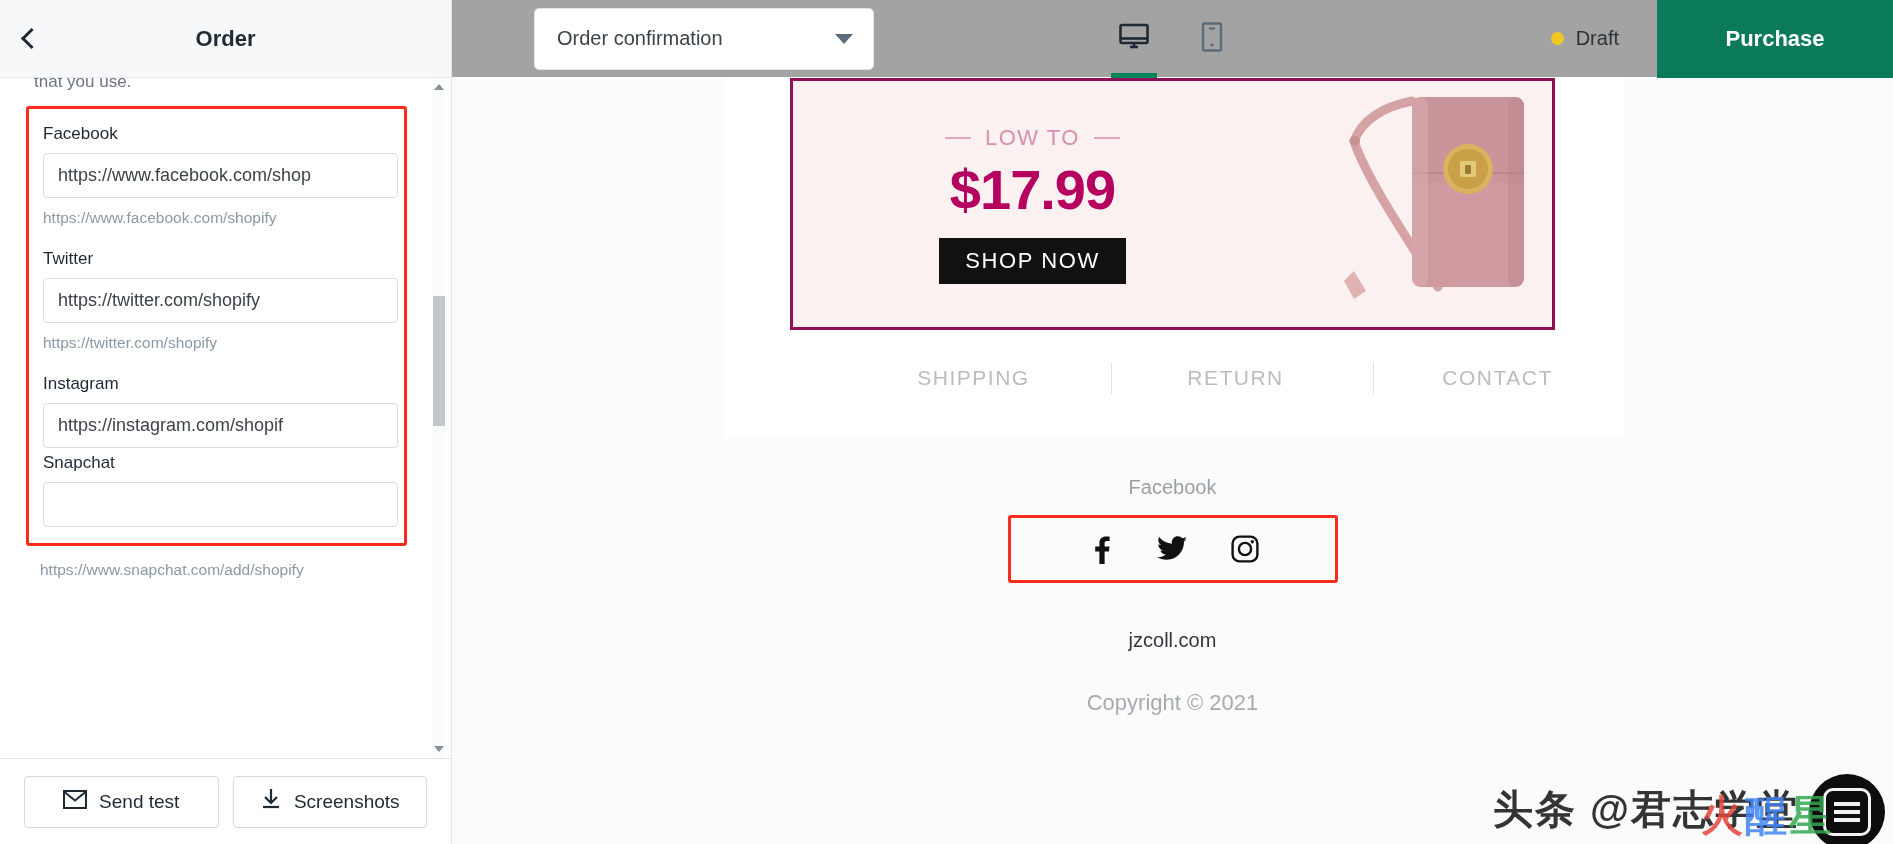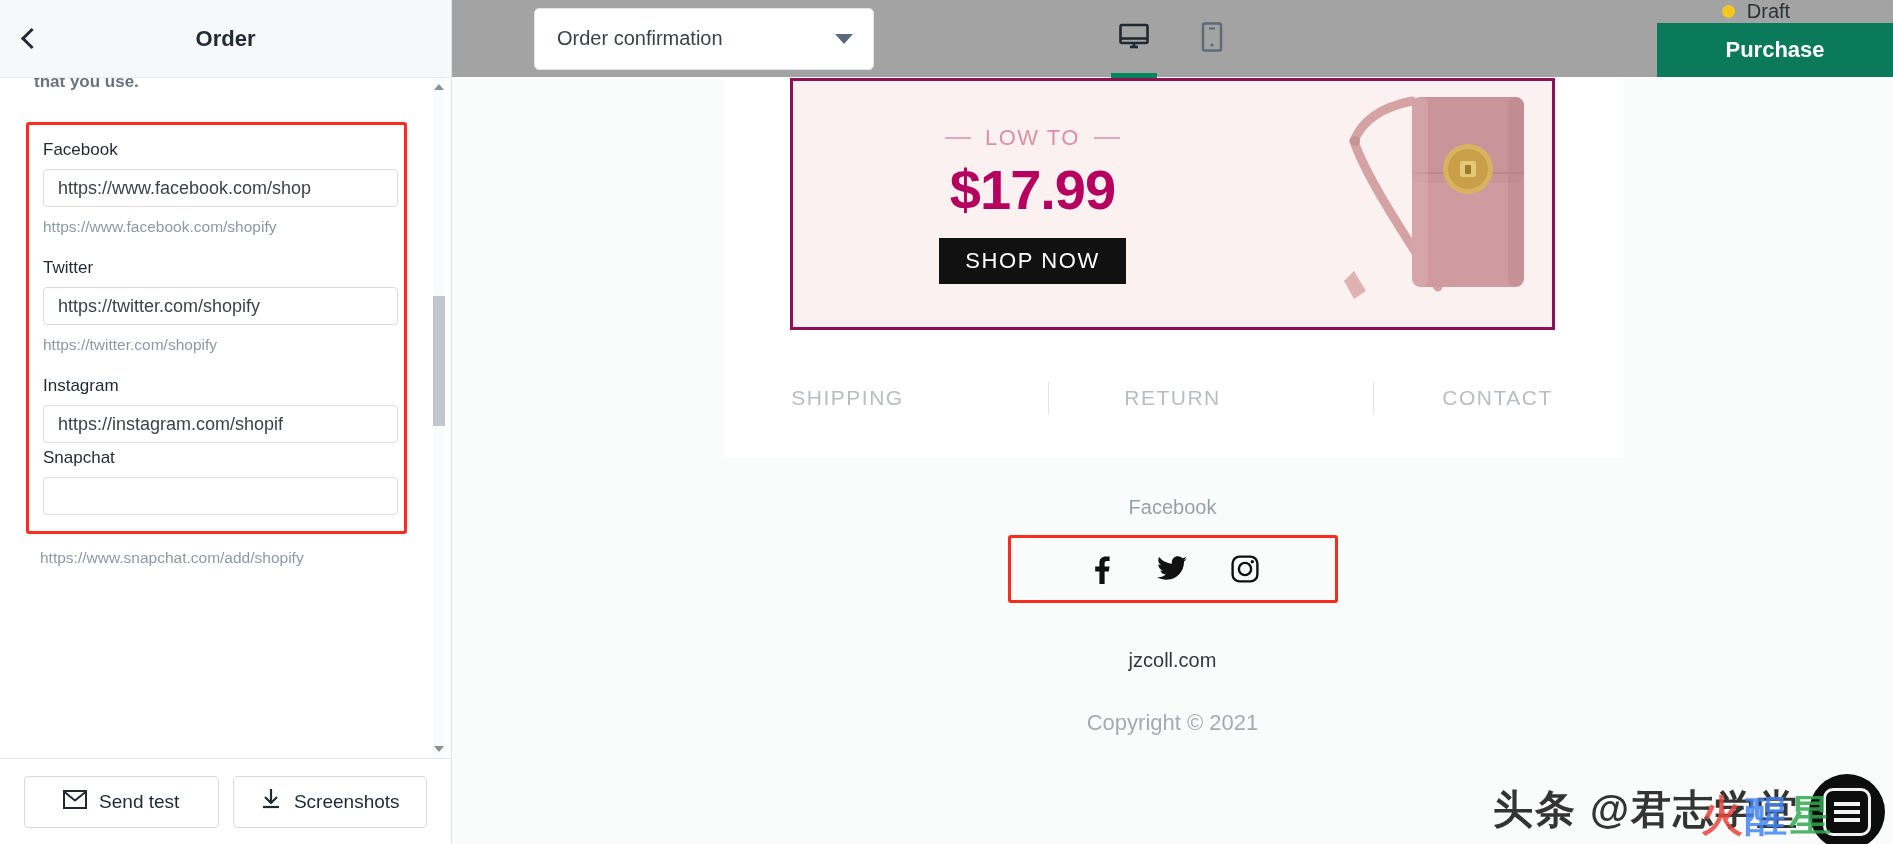--- a/index.html
+++ b/index.html
@@ -47,41 +47,40 @@
   .panel-scroll {
     flex: 1; position: relative; overflow: hidden;
     background: #fff;
     padding: 0 0 0 0;
   }
   .scroll-inner { padding: 0 44px 0 32px; position: relative; }
 
   .cut-text {
     font-size: 17px; color: #6b7280;
     height: 22px; overflow: hidden;
-    margin-top: -6px; margin-bottom: 28px;
+    margin-top: -6px; margin-bottom: 12px;
     padding-left: 2px;
-    font-weight: bold;
   }
 
   
   .red-group {
     border: 3px solid #fb2c1d;
     border-radius: 3px;
     padding: 14px 18px 16px 14px;
     margin: 0 0 0 -6px;
     position: relative;
   }
 
   .field-block { margin-bottom: 4px; }
   .field-label {
     font-size: 17px; color: #1f2933; margin-bottom: 8px;
     line-height: 22px;
   }
   .field-input {
-    width: 355px; height: 38px;
+    width: 355px; height: 45px;
     border: 1px solid #d9dde1; border-radius: 4px;
     background: #fff;
     font-size: 18px; color: #3c4348;
     padding: 0 14px;
     font-family: "Liberation Sans", sans-serif;
     outline: none;
   }
   .field-help {
     font-size: 15.5px; color: #8b99a6;
     margin-top: 10px; margin-bottom: 20px;
@@ -168,21 +167,21 @@
   .device-tab {
     width: 58px; height: 78px;
     display: flex; align-items: center; justify-content: center;
     position: relative; cursor: pointer;
   }
   .device-tab.active::after {
     content: ""; position: absolute; bottom: 0; left: 6px; right: 6px;
     height: 5px; background: #00865a;
   }
   .topbar-right {
-    margin-left: auto; display: flex; align-items: center; height: 100%; flex-direction: column;
+    margin-left: auto; display: flex; align-items: center; height: 100%;
   }
   .draft-status {
     display: flex; align-items: center; gap: 12px;
     font-size: 20px; color: #2b3238;
     margin-right: 38px;
   }
   .dot { width: 13px; height: 13px; border-radius: 50%; background: #f4c621; }
   .purchase-btn {
     height: 78px; min-width: 236px;
     background: #0b7a5a; color: #fff;
@@ -230,22 +229,22 @@
   }
   .shopnow {
     background: #111111; color: #ffffff;
     font-size: 22px; letter-spacing: 1.6px;
     padding: 10px 26px;
     cursor: pointer;
   }
   .banner-right { width: 290px; height: 100%; position: relative; }
 
   .footer-links {
-    display: flex; justify-content: space-between; align-items: center;
-    gap: 12px; padding: 56px 0 48px 0;
+    display: flex; justify-content: flex-end; align-items: center;
+    gap: 12px; padding: 36px 0 48px 0;
     background: #fff;
   }
   .footer-link {
     font-size: 21px; color: #b9bdc1; letter-spacing: 1.5px;
     width: 250px; text-align: center;
     position: relative; cursor: pointer;
   }
   .footer-link + .footer-link::before {
     content: ""; position: absolute; left: 0; top: -4px; bottom: -4px;
     width: 1px; background: #e0e2e4;

